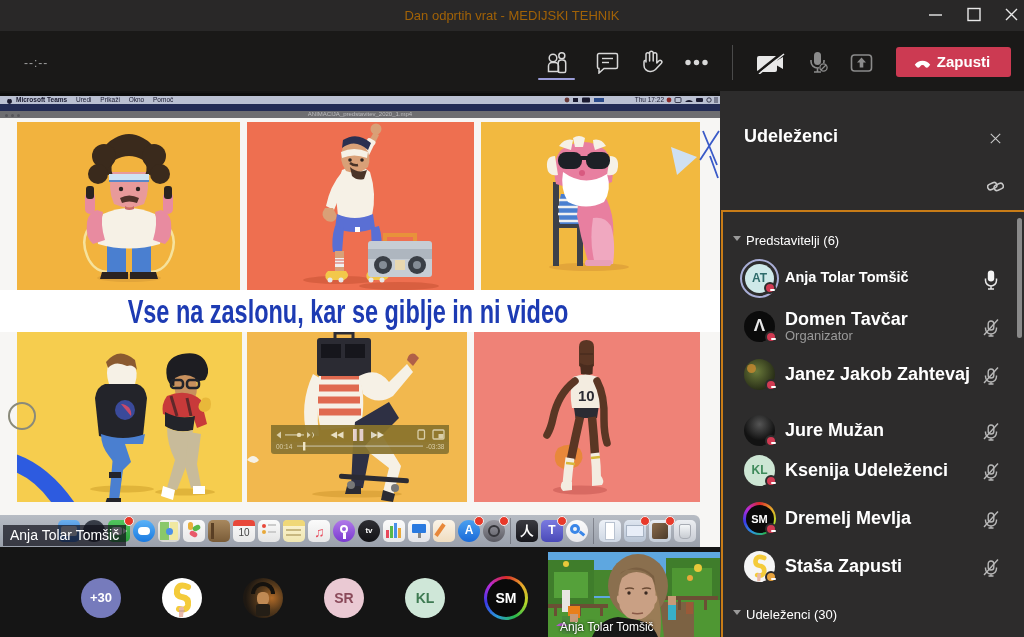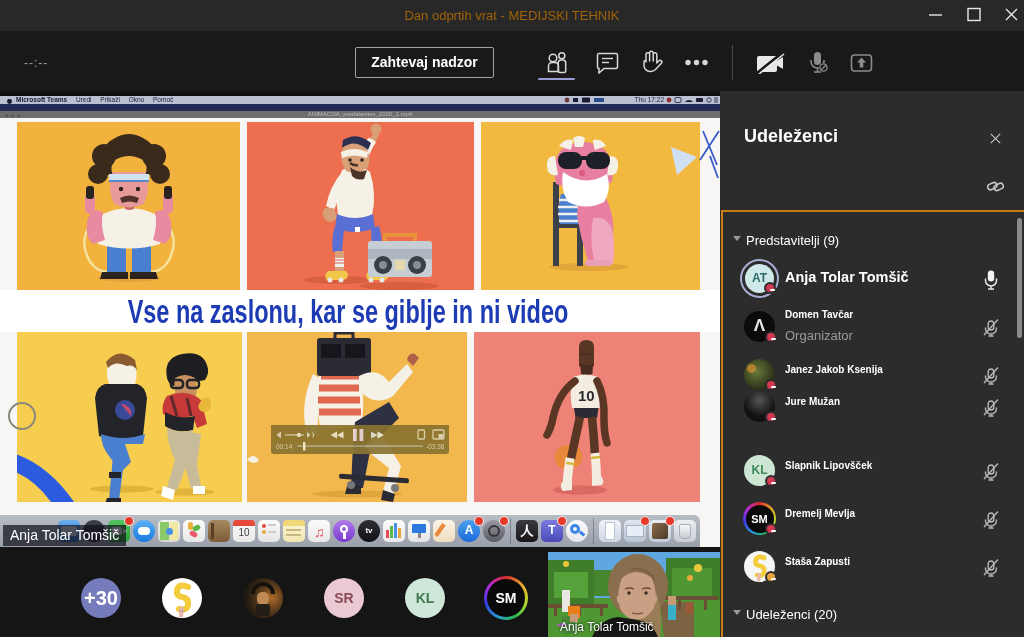--- a/index.html
+++ b/index.html
@@ -44,42 +44,41 @@
 #panelr{left:720px;top:91px;width:304px;height:546px;background:#2d2c2c;color:#fff}
 #ptitle{left:24px;top:35px;font-size:18px;font-weight:bold;color:#fff}
 #pclose{left:270px;top:42px;width:11px;height:11px}
 #pinput{left:24px;top:79px;width:229px;height:32px;background:#3b3a39;border-radius:2px;color:#989898;font-size:14px;line-height:32px;padding-left:12px}
 #plink{left:267px;top:89px;width:17px;height:13px}
 #listwrap{left:1px;top:119px;width:303px;height:427px;border-top:2px solid #c87c17;border-left:2px solid #c87c17;background:#2d2c2c}
 .sechead{position:absolute;left:23px;font-size:13px;color:#fff}
 .tri{position:absolute;left:10px;width:0;height:0;border-left:4px solid transparent;border-right:4px solid transparent;border-top:5px solid #9a9a9a}
 .row{position:absolute;left:0;width:280px;height:48px}
 .av{position:absolute;left:21px;top:8px;width:31px;height:31px;border-radius:50%;text-align:center;font-weight:bold}
-.nm{position:absolute;left:62px;font-size:10px;font-weight:bold;color:#fff;white-space:nowrap}
+.nm{position:absolute;left:62px;font-size:18px;font-weight:bold;color:#fff;white-space:nowrap}
 .sub{position:absolute;left:62px;font-size:13px;color:#9a9a9a}
 .dot{position:absolute;width:12px;height:12px;border-radius:50%;background:#d13a52;border:2px solid #2d2c2c;left:42px;top:28px}
 .dot:after{content:"";position:absolute;left:3.5px;top:4.8px;width:5px;height:2.4px;border-radius:1.5px;background:#fff}
 .micw{position:absolute;left:259px;top:15px;width:18px;height:20px}
 #scrollbar{left:297px;top:127px;width:5px;height:120px;background:#8a8a8a;border-radius:3px}
 svg{display:block}
 </style></head>
 <body>
 <div id="root">
 
   <div class="abs" id="titlebar"></div>
   <div class="abs" id="title">Dan odprtih vrat - MEDIJSKI TEHNIK</div>
   <svg class="abs" style="left:926px;top:6px" width="100" height="18" viewBox="0 0 100 18">
     <line x1="3" y1="9" x2="16" y2="9" stroke="#e8e8e8" stroke-width="1.4"></line>
     <rect x="42" y="2.5" width="12" height="12" fill="none" stroke="#e8e8e8" stroke-width="1.4"></rect>
     <path d="M80 3 L91 14 M91 3 L80 14" stroke="#e8e8e8" stroke-width="1.4"></path>
   </svg>
 
   <div class="abs" id="toolbar"></div>
   <div class="abs" id="timer">--:--</div>
-  <div class="abs" id="reqbtn">Zahtevaj nadzor</div>
   <div class="abs tsep"></div>
   <div class="abs underline"></div>
 
   <svg class="abs" style="left:541px;top:50px" width="34" height="32" viewBox="0 0 34 32">
     <circle cx="12" cy="8" r="3.8" fill="none" stroke="#d8d8d8" stroke-width="1.5"></circle>
     <path d="M7.5 21.5 v-5.5 a3.5 3.5 0 0 1 3.5 -3.5 h3 a3.5 3.5 0 0 1 3.5 3.5 v5.5 z" fill="none" stroke="#d8d8d8" stroke-width="1.5"></path>
     <circle cx="20.8" cy="5.8" r="3" fill="none" stroke="#d8d8d8" stroke-width="1.5"></circle>
     <path d="M17.2 21 v-8 a3 3 0 0 1 3 -3 h1.5 a3 3 0 0 1 3 3 v8 a1.5 1.5 0 0 1 -1.5 1.5 h-4.5 a1.5 1.5 0 0 1 -1.5 -1.5 z" fill="none" stroke="#d8d8d8" stroke-width="1.5"></path>
   </svg>
   <svg class="abs" style="left:596px;top:52px" width="23" height="22" viewBox="0 0 23 22">
@@ -104,20 +103,23 @@
     <rect x="8" y="2" width="7" height="13" rx="3.5" fill="#8b8b8b"></rect>
     <path d="M5 10 v1.5 a6.5 6.5 0 0 0 13 0 V10 M11.5 18 v4 M8 22 h7" fill="none" stroke="#8b8b8b" stroke-width="1.6"></path>
     <circle cx="17.5" cy="17.5" r="4.6" fill="#1a1918"></circle>
     <circle cx="17.5" cy="17.5" r="3.6" fill="none" stroke="#8b8b8b" stroke-width="1.3"></circle>
     <line x1="15" y1="20" x2="20" y2="15" stroke="#8b8b8b" stroke-width="1.3"></line>
   </svg>
   <svg class="abs" style="left:850px;top:52px" width="23" height="22" viewBox="0 0 23 22">
     <rect x="1.5" y="3" width="20" height="16" rx="3" fill="none" stroke="#8b8b8b" stroke-width="1.6"></rect>
     <path d="M11.5 5.5 l4.5 5 h-2.7 v5 h-3.6 v-5 H7 z" fill="#8b8b8b"></path>
   </svg>
+  <div class="abs" id="zapusti"><svg style="position:absolute;left:17px;top:10px" width="19" height="12" viewBox="0 0 22 14">
+        <path d="M2 9 C6 3 16 3 20 9 l-2.5 3 c-1 1-2.5.5-3.5-.5 l-1.5-2 a10 10 0 0 0 -3 0 l-1.5 2 c-1 1-2.5 1.5-3.5.5 z" fill="#fff"></path>
+      </svg><span style="margin-left:20px">Zapusti</span></div>
 
   <div class="abs" id="screen">
     <div class="abs" id="screentop"></div>
     <div class="abs" id="menubar">
       <svg style="position:absolute;left:7px;top:1.5px" width="5" height="6" viewBox="0 0 5 6">
           <path d="M2.5 1.2 q1.8 -.5 2.3 1.2 q.5 2.4 -1 3.2 q-1.3.6 -2.6 0 q-1.5 -.8 -1 -3.2 q.5 -1.7 2.3 -1.2 z" fill="#1a1a30"></path>
         </svg>
       <b style="margin-left:16px">Microsoft Teams</b>
       <span style="margin-left:7px">Uredi</span>
       <span style="margin-left:7px">Prikaži</span>
@@ -440,21 +442,21 @@
           <span style="position:absolute;right:-4px;top:-4px;width:10px;height:10px;border-radius:50%;background:#e8392a;border:1px solid #f0f0f0"></span>
         </div>
         <div class="dicon" style="background: linear-gradient(rgb(236, 238, 242), rgb(200, 204, 212));">
           <span style="position:absolute;left:5px;top:4px;width:12px;height:15px;background:linear-gradient(#f4f6f8,#c8ccd2);border-radius:2px 2px 4px 4px;border:1px solid #a8acb4"></span>
         </div>
       </div>
     <div class="abs" id="preslabel">Anja Tolar Tomšič</div>
   </div>
 
   <div class="abs" id="bottomstrip">
-    <div class="bigav" style="left:81px;background:#767bbc;color:#fff;font-size:20px">+30</div>
+    <div class="bigav" style="left:81px;background:#767bbc;color:#fff;font-size:13px">+30</div>
     <div class="bigav" style="left:162px;background:#fff;overflow:hidden">
         <svg width="40" height="40" viewBox="0 0 40 40">
           <path d="M26 9 q-9 -4 -11 3 q-1 6 5 7 q7 1 6 8 q-1 6 -9 4" fill="none" stroke="#f4cb3a" stroke-width="6" stroke-linecap="round"></path>
           <path d="M17 30 q3 -3 5 0 l-1 9 h-4 z" fill="#e8b8a8"></path>
           <path d="M17 33 h6" stroke="#b89888" stroke-width="1"></path>
         </svg>
       </div>
     <div class="bigav" style="left:243px;background:radial-gradient(circle at 72% 50%,#b06a28 0%,#5a3c1c 35%,#1e1812 75%);overflow:hidden">
         <span style="position:absolute;left:8px;top:4px;width:24px;height:12px;border:4px solid #15120e;border-bottom:none;border-radius:12px 12px 0 0"></span>
         <span style="position:absolute;left:14px;top:14px;width:12px;height:13px;background:#c08a54;border-radius:40%"></span>
@@ -519,21 +521,21 @@
         <path d="M1 1 L13 13 M13 1 L1 13" stroke="#c8c8c8" stroke-width="1.4"></path>
       </svg>
     <svg class="abs" id="plink" viewBox="0 0 17 13">
       <g transform="rotate(-25 8.5 6.5)">
         <rect x="1" y="2" width="9.5" height="5.6" rx="2.8" fill="none" stroke="#c8c8c8" stroke-width="1.5"></rect>
         <rect x="6.5" y="5.4" width="9.5" height="5.6" rx="2.8" fill="none" stroke="#c8c8c8" stroke-width="1.5"></rect>
       </g>
     </svg>
     <div class="abs" id="listwrap">
       <div class="tri" style="top:24px"></div>
-      <div class="sechead" style="top:21px">Predstavitelji (9)</div>
+      <div class="sechead" style="top:21px">Predstavitelji (6)</div>
 
       <div class="row" style="top:43px">
         <div style="position:absolute;left:17px;top:4px;width:39px;height:39px;border-radius:50%;border:2.5px solid #a9aed6;background:#2d2c2c"></div>
         <div class="av" style="left:22px;top:9px;width:29px;height:29px;background:#cfe9e9;color:#2e6b6b;font-size:12px;line-height:29px">AT</div>
         <div class="dot" style="left:41px;top:27px"></div>
         <div class="nm" style="top:14px;font-size:14.5px">Anja Tolar Tomšič</div>
         <svg class="micw" viewBox="0 0 18 20">
             <rect x="5.8" y="0.5" width="6.4" height="11" rx="3.2" fill="#f4f4f4"></rect>
             <path d="M3.5 8.5 v2 a5.5 5.5 0 0 0 11 0 v-2 M9 16.5 v2.5 M6 19 h6" fill="none" stroke="#e8e8e8" stroke-width="1.5"></path>
           </svg>
@@ -549,43 +551,43 @@
             <path d="M3.5 9.5 v1 a5.5 5.5 0 0 0 11 0 v-1 M9 16 v2 M6.5 18 h5" fill="none" stroke="#b8b8b8" stroke-width="1.4"></path>
             <line x1="2" y1="17" x2="16" y2="1.5" stroke="#b8b8b8" stroke-width="1.4"></line>
           </svg>
       </div>
 
       <div class="row" style="top:139px">
         <div class="av" style="background:radial-gradient(circle at 40% 40%,#6a7a3a,#2a3018 70%)">
             <span style="position:absolute;left:3px;top:5px;width:9px;height:9px;border-radius:50%;background:#c88a30;opacity:.8"></span>
           </div>
         <div class="dot"></div>
-        <div class="nm" style="top:13px">Janez Jakob Ksenija</div>
+        <div class="nm" style="top:13px">Janez Jakob Zahtevaj</div>
         <svg class="micw mutemic" viewBox="0 0 18 20">
             <rect x="6.2" y="3" width="5.6" height="9" rx="2.8" fill="none" stroke="#b8b8b8" stroke-width="1.4"></rect>
             <path d="M3.5 9.5 v1 a5.5 5.5 0 0 0 11 0 v-1 M9 16 v2 M6.5 18 h5" fill="none" stroke="#b8b8b8" stroke-width="1.4"></path>
             <line x1="2" y1="17" x2="16" y2="1.5" stroke="#b8b8b8" stroke-width="1.4"></line>
           </svg>
       </div>
 
-      <div class="row" style="top:171px">
+      <div class="row" style="top:195px">
         <div class="av" style="background:radial-gradient(circle at 50% 30%,#555,#121212 60%)"></div>
         <div class="dot"></div>
         <div class="nm" style="top:13px">Jure Mužan</div>
         <svg class="micw mutemic" viewBox="0 0 18 20">
             <rect x="6.2" y="3" width="5.6" height="9" rx="2.8" fill="none" stroke="#b8b8b8" stroke-width="1.4"></rect>
             <path d="M3.5 9.5 v1 a5.5 5.5 0 0 0 11 0 v-1 M9 16 v2 M6.5 18 h5" fill="none" stroke="#b8b8b8" stroke-width="1.4"></path>
             <line x1="2" y1="17" x2="16" y2="1.5" stroke="#b8b8b8" stroke-width="1.4"></line>
           </svg>
       </div>
 
       <div class="row" style="top:235px">
         <div class="av" style="background:#cde6d4;color:#3e8a5a;font-size:12px;line-height:31px">KL</div>
         <div class="dot"></div>
-        <div class="nm" style="top:13px">Slapnik Lipovšček</div>
+        <div class="nm" style="top:13px">Ksenija Udeleženci</div>
         <svg class="micw mutemic" viewBox="0 0 18 20">
             <rect x="6.2" y="3" width="5.6" height="9" rx="2.8" fill="none" stroke="#b8b8b8" stroke-width="1.4"></rect>
             <path d="M3.5 9.5 v1 a5.5 5.5 0 0 0 11 0 v-1 M9 16 v2 M6.5 18 h5" fill="none" stroke="#b8b8b8" stroke-width="1.4"></path>
             <line x1="2" y1="17" x2="16" y2="1.5" stroke="#b8b8b8" stroke-width="1.4"></line>
           </svg>
       </div>
 
       <div class="row" style="top:283px">
         <div class="av" style="background:conic-gradient(#d82a2a,#e8a82a,#b8d82a,#2ab84a,#2a9ad8,#3a3ae8,#b82ad8,#d82a2a);width:33px;height:33px;left:20px;top:7px">
             <span style="position:absolute;left:2.5px;top:2.5px;width:28px;height:28px;border-radius:50%;background:#0a0a0a;color:#fff;line-height:28px;font-size:11px;font-weight:bold;text-align:center">SM</span>
@@ -609,17 +611,17 @@
         <div class="dot" style="background:#e8a33d"></div>
         <div class="nm" style="top:13px">Staša Zapusti</div>
         <svg class="micw mutemic" viewBox="0 0 18 20">
             <rect x="6.2" y="3" width="5.6" height="9" rx="2.8" fill="none" stroke="#b8b8b8" stroke-width="1.4"></rect>
             <path d="M3.5 9.5 v1 a5.5 5.5 0 0 0 11 0 v-1 M9 16 v2 M6.5 18 h5" fill="none" stroke="#b8b8b8" stroke-width="1.4"></path>
             <line x1="2" y1="17" x2="16" y2="1.5" stroke="#b8b8b8" stroke-width="1.4"></line>
           </svg>
       </div>
 
       <div class="tri" style="top:398px"></div>
-      <div class="sechead" style="top:395px">Udeleženci (20)</div>
+      <div class="sechead" style="top:395px">Udeleženci (30)</div>
     </div>
     <div class="abs" id="scrollbar"></div>
   </div>
 </div>
 
 </body></html>

